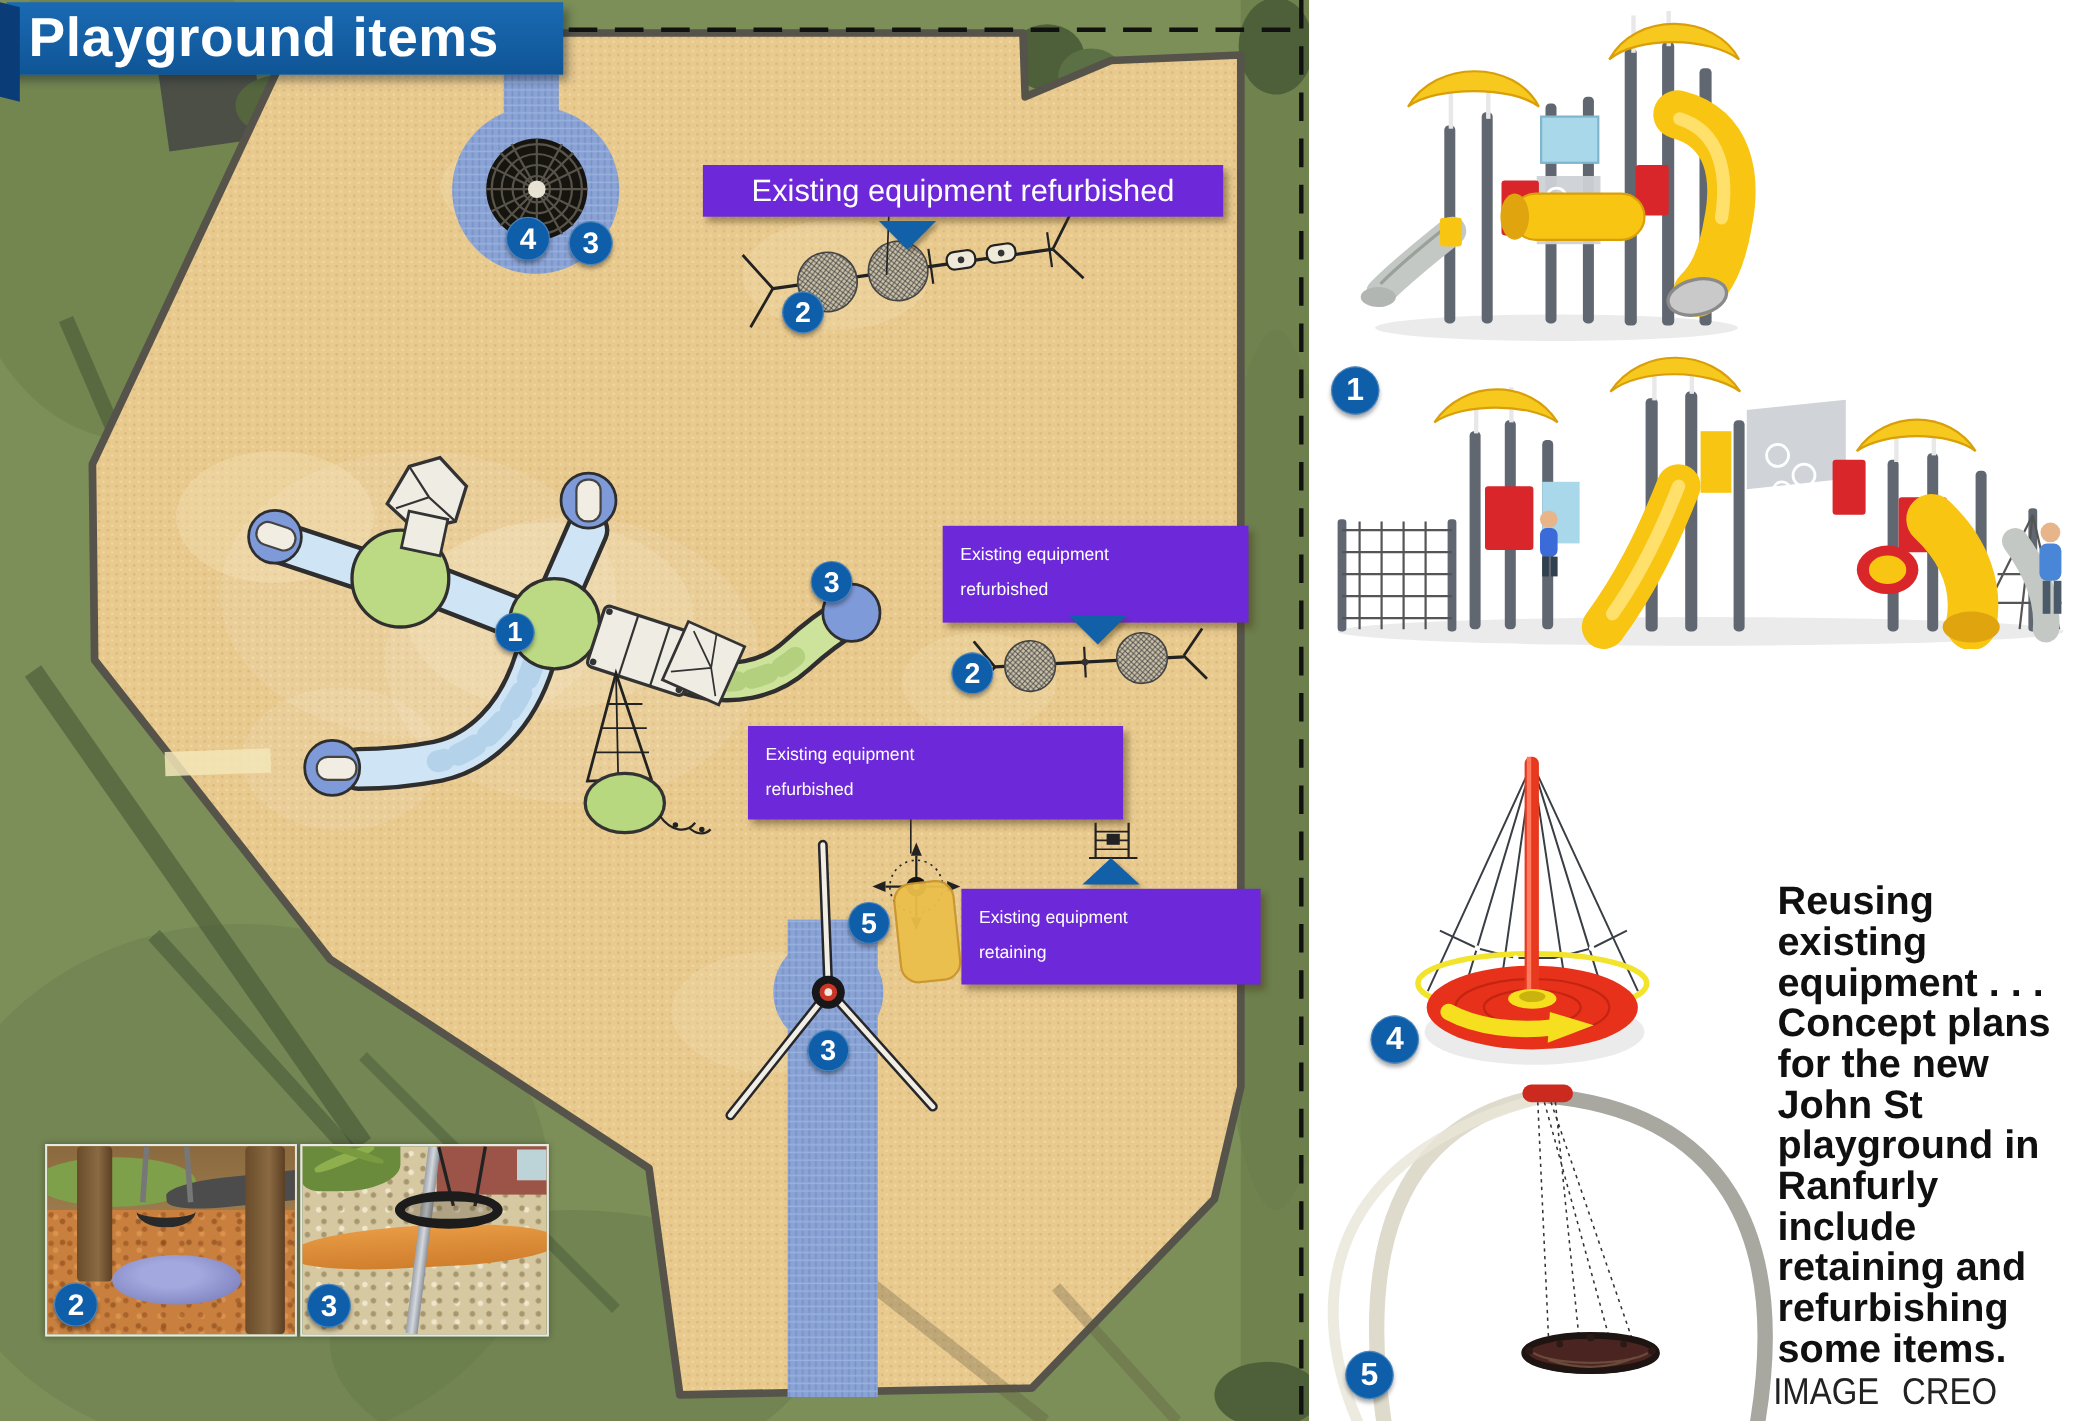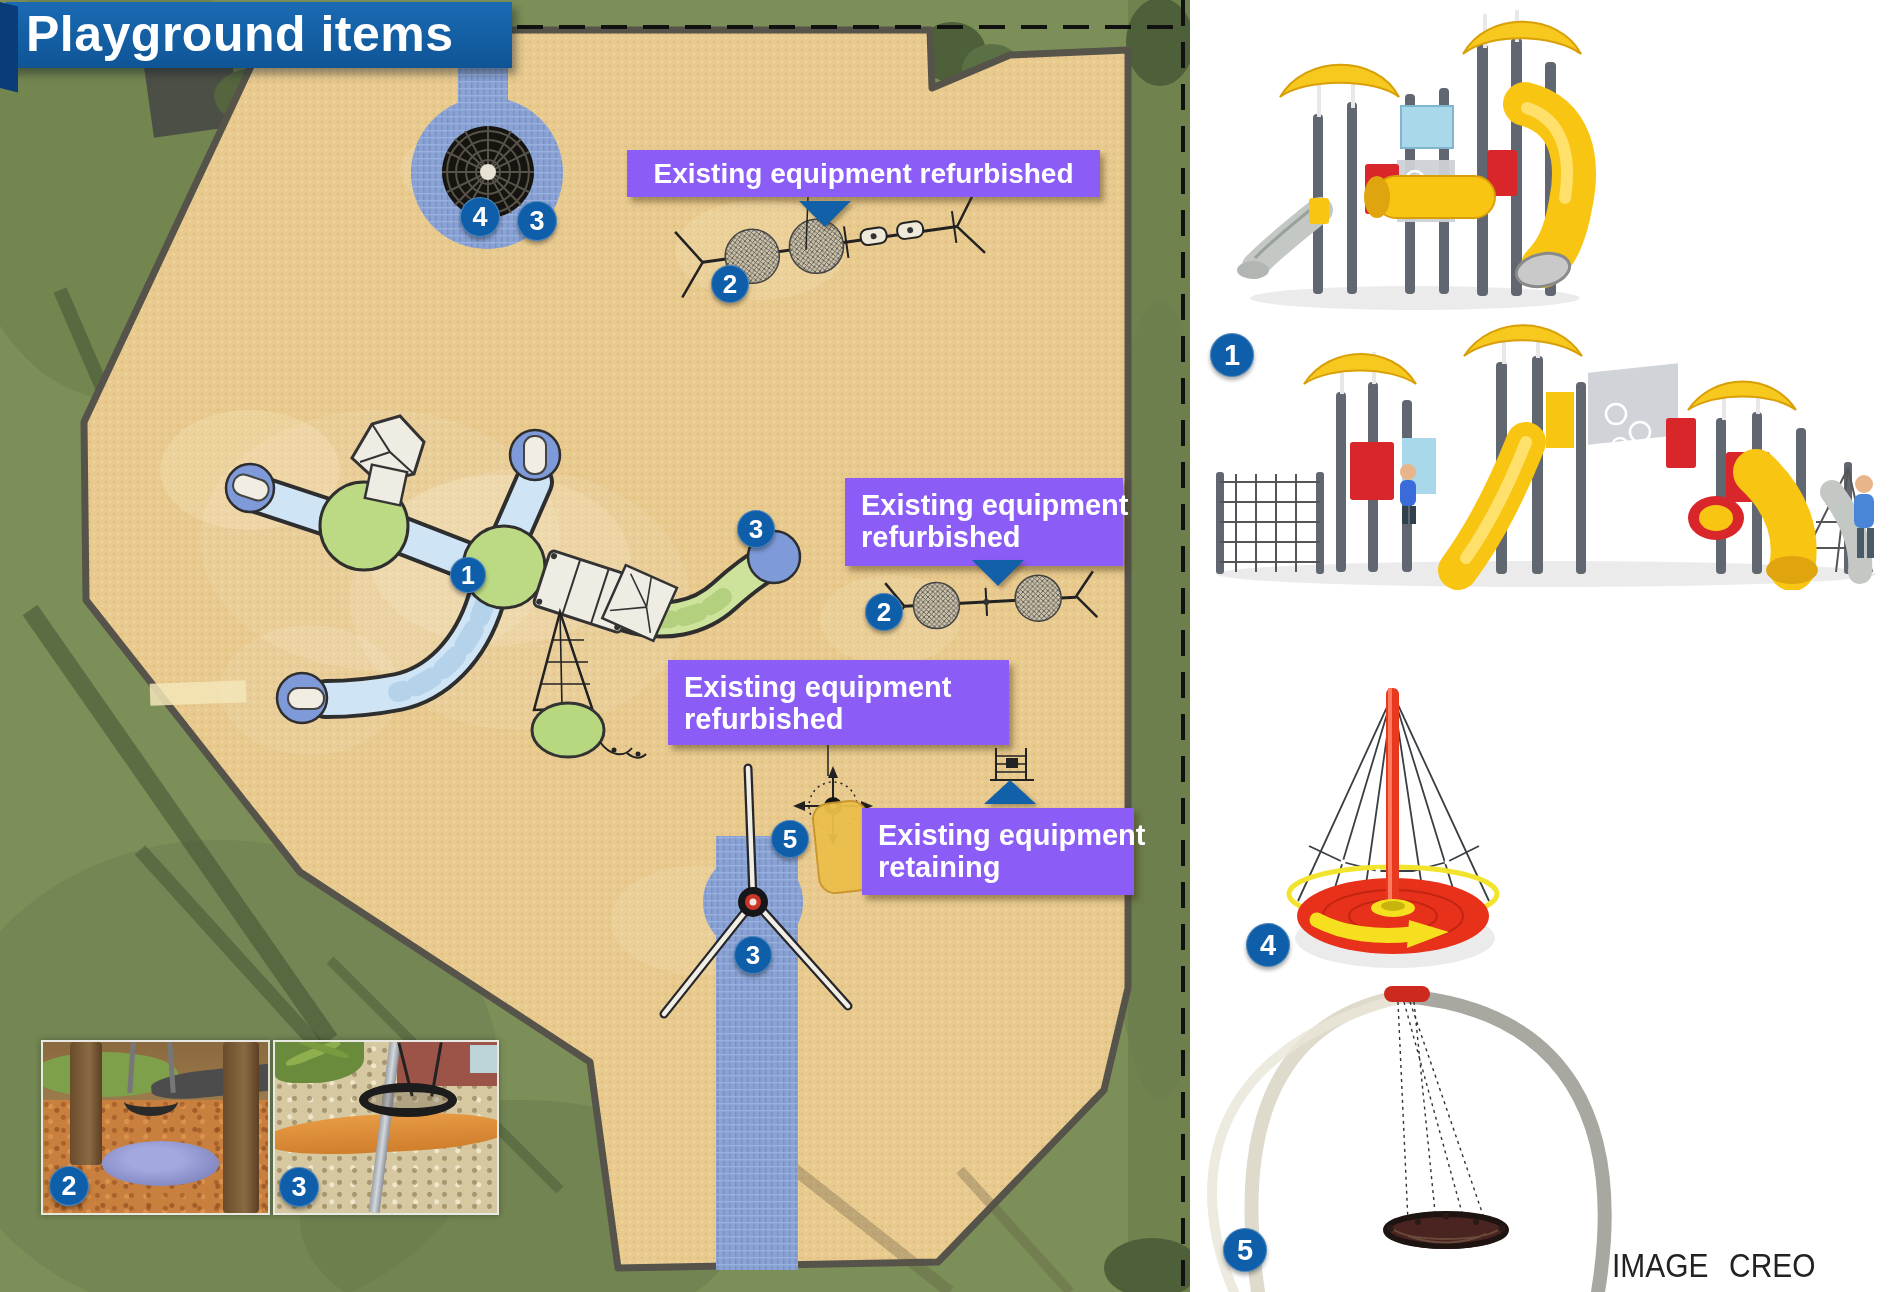--- a/index.html
+++ b/index.html
@@ -9,24 +9,24 @@
   #map{position:absolute;left:0;top:0;width:1190px;height:1292px;overflow:hidden;}
   
   .banner{position:absolute;left:6px;top:2px;width:506px;height:66px;
           background:linear-gradient(#1a6ab3,#0f5596);z-index:30;
           box-shadow:4px 6px 8px rgba(20,30,40,.45);}
   .banner:before{content:"";position:absolute;left:-6px;top:0;width:18px;height:86px;
           background:#0a3c78;transform:skewY(14deg);transform-origin:top left;z-index:-1;}
   .banner-text{color:#fff;font-weight:bold;font-size:50px;line-height:64px;
           padding-left:20px;letter-spacing:.5px;white-space:nowrap;}
   
-  .label-box{position:absolute;background:#8b5cf6;color:#fff;font-weight:bold;
-          box-shadow:4px 5px 6px rgba(70,55,25,.45);z-index:20;}
+  .label-box{position:absolute;background:#6d28d9;color:#fff;font-weight:normal;
+          box-shadow:4px 5px 6px rgba(70,55,25,.45);z-index:20;margin-left:12px;}
   .lab-one{font-size:28px;text-align:center;line-height:47px;white-space:nowrap;}
-  .lab-two{font-size:29px;line-height:32px;padding:11px 0 0 16px;}
+  .lab-two{font-size:16px;line-height:32px;padding:11px 0 0 16px;}
   .lab-two div{white-space:nowrap;}
   .arrow-down{position:absolute;width:0;height:0;z-index:20;
           border-left:26px solid transparent;border-right:26px solid transparent;
           border-top:26px solid #1160a8;filter:drop-shadow(3px 3px 2px rgba(70,55,25,.4));}
   .arrow-up{position:absolute;width:0;height:0;z-index:20;
           border-left:26px solid transparent;border-right:26px solid transparent;
           border-bottom:24px solid #1160a8;filter:drop-shadow(3px 3px 2px rgba(70,55,25,.4));}
   
   .badge{position:absolute;border-radius:50%;background:#0f5ea9;color:#fff;font-weight:bold;
          display:flex;align-items:center;justify-content:center;z-index:40;
@@ -450,15 +450,16 @@
     <g fill="#2a1a16">
         <circle cx="244" cy="248" r="3.5"></circle>
         <circle cx="300" cy="236" r="3.5"></circle>
         <circle cx="356" cy="248" r="3.5"></circle>
         <circle cx="272" cy="242" r="3"></circle>
         <circle cx="330" cy="242" r="3"></circle>
       </g>
   </svg>
   <div class="badge b44" style="left:1223px;top:1228px;">5</div>
 
+  <div id="caption">Reusing existing equipment . . . Concept plans for the new John St playground in Ranfurly include retaining and refurbishing some items.</div>
   <div id="credit">IMAGE CREO</div>
 
 </div>
 
 </body></html>

